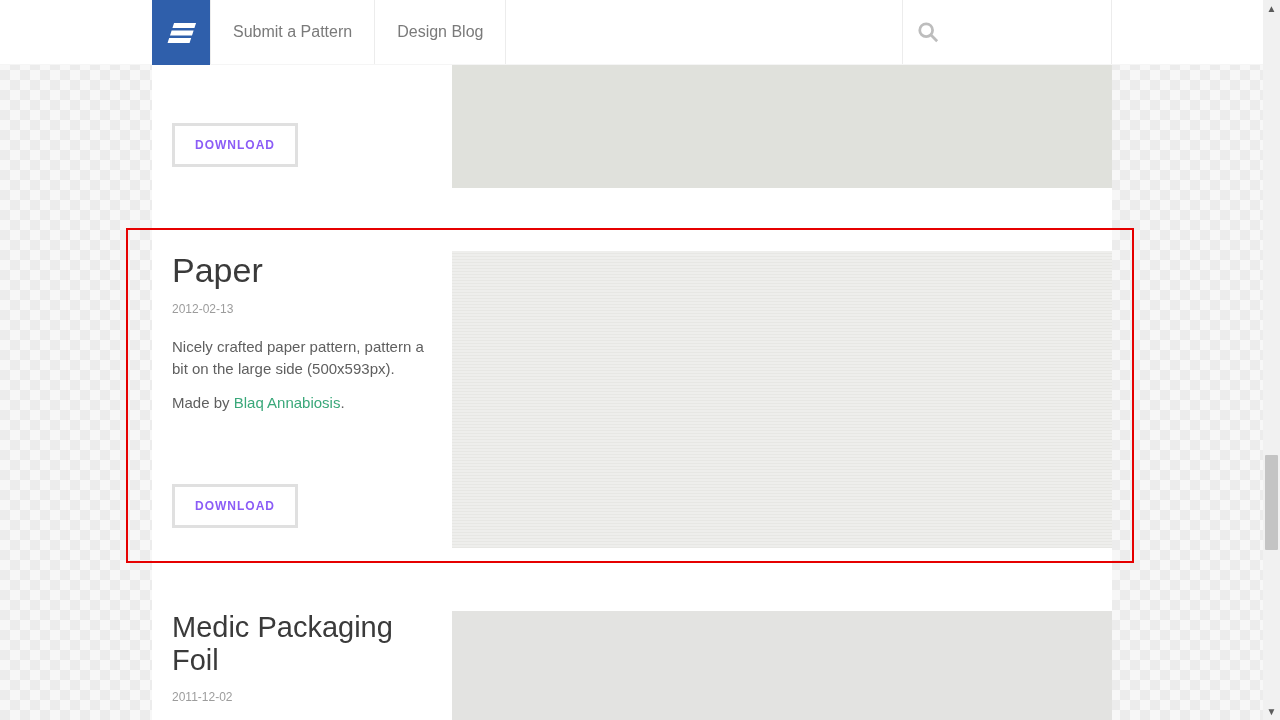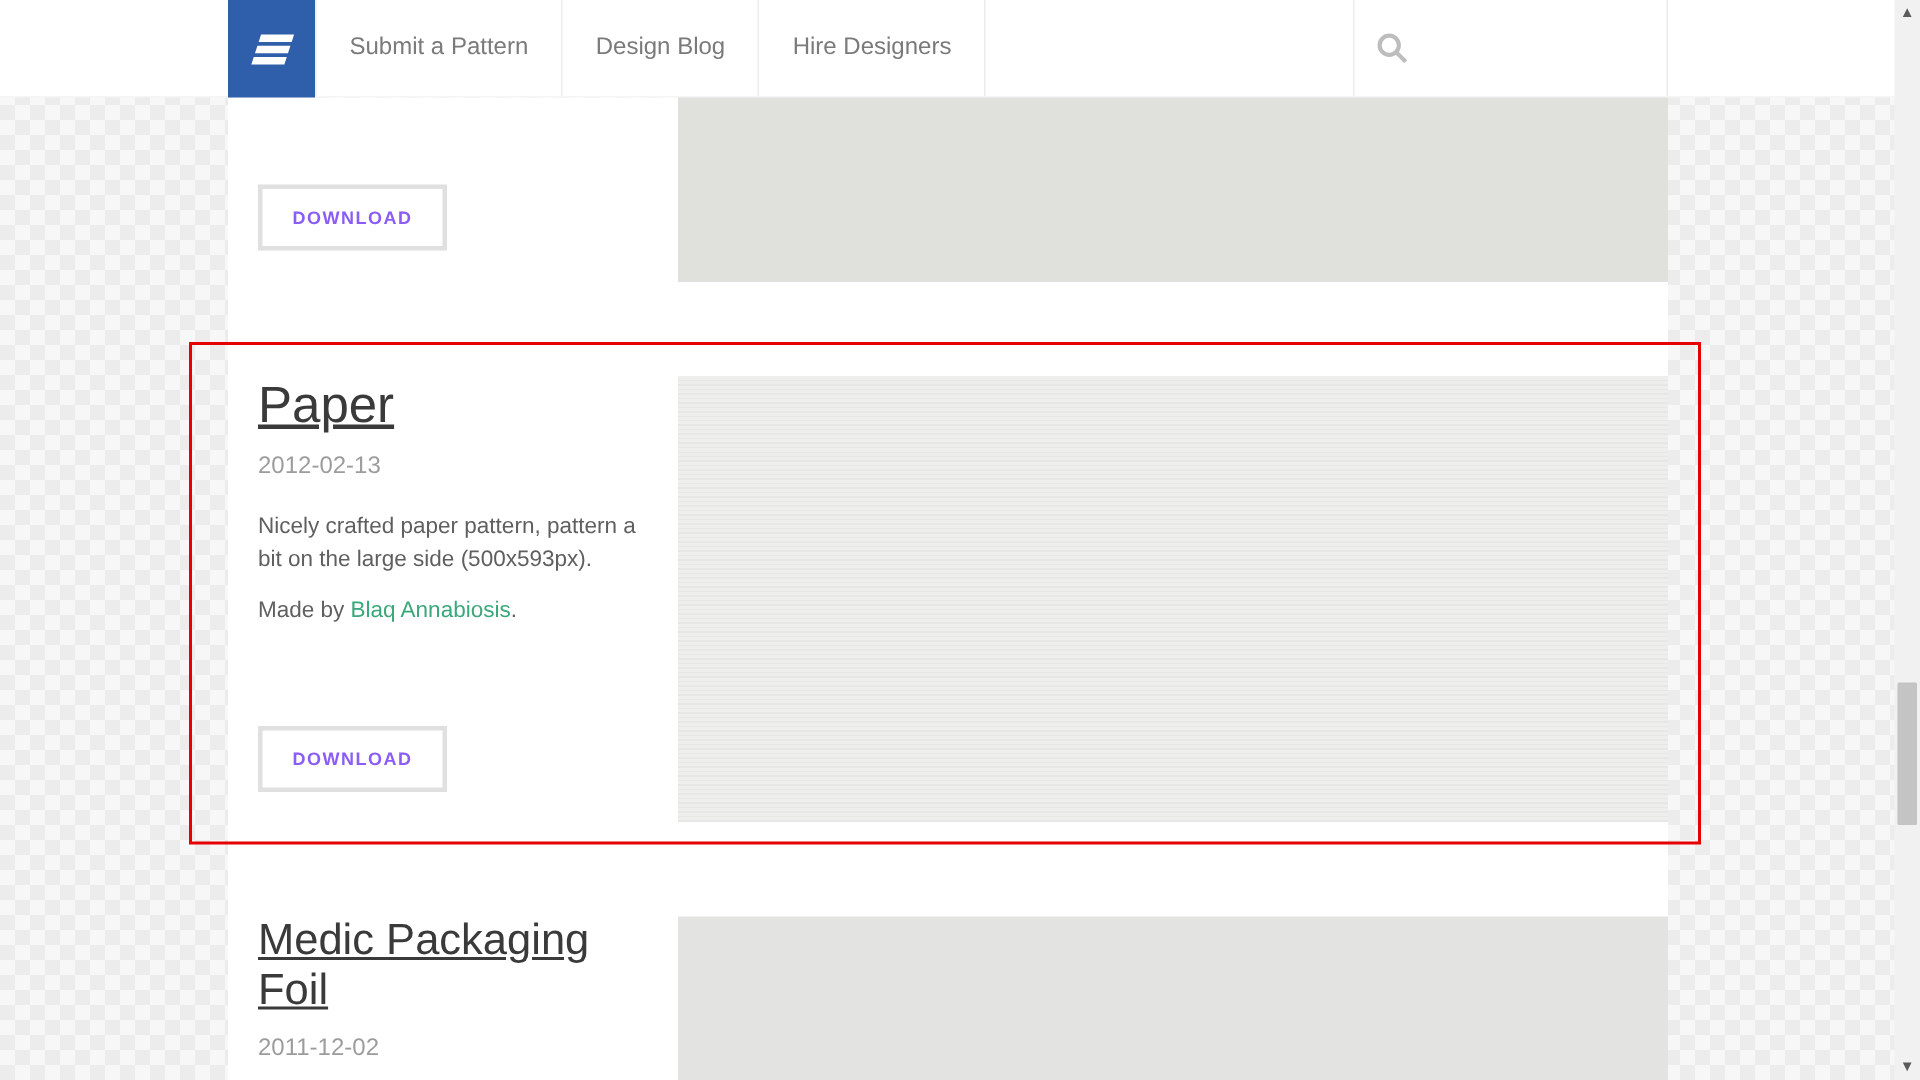--- a/index.html
+++ b/index.html
@@ -105,24 +105,23 @@
     position: absolute;
     left: 20px;
     top: 20px;
     width: 260px;
   }
   .card h2 {
     font-weight: 300;
     color: #3a3a3a;
     line-height: 1.15;
     margin-bottom: 12px;
-    text-decoration: underline;
   }
   .card .date {
-    font-size: 16px;
+    font-size: 12px;
     color: #9c9c9c;
     margin-bottom: 20px;
   }
   .card .desc {
     font-size: 15px;
     color: #5f5f5f;
     line-height: 1.45;
     margin-bottom: 14px;
   }
   .card .madeby {
@@ -262,21 +261,20 @@
     <svg viewBox="0 0 32 32">
       <g fill="#ffffff" transform="skewX(-18)">
         <rect x="11" y="6" width="22" height="5"></rect>
         <rect x="11" y="13.5" width="22" height="5"></rect>
         <rect x="11" y="21" width="22" height="5"></rect>
       </g>
     </svg>
   </div>
   <div class="nav-item first">Submit a Pattern</div>
   <div class="nav-item">Design Blog</div>
-  <div class="nav-item">Hire Designers</div>
   <div class="nav-spacer"></div>
   <div class="search-wrap">
     <span class="search-icon">
       <svg width="22" height="22" viewBox="0 0 24 24" fill="none" stroke="#bdbdbd" stroke-width="3">
         <circle cx="10" cy="10" r="7"></circle>
         <line x1="15" y1="15" x2="22" y2="22"></line>
       </svg>
     </span>
   </div>
   <div class="right-pad"></div>

